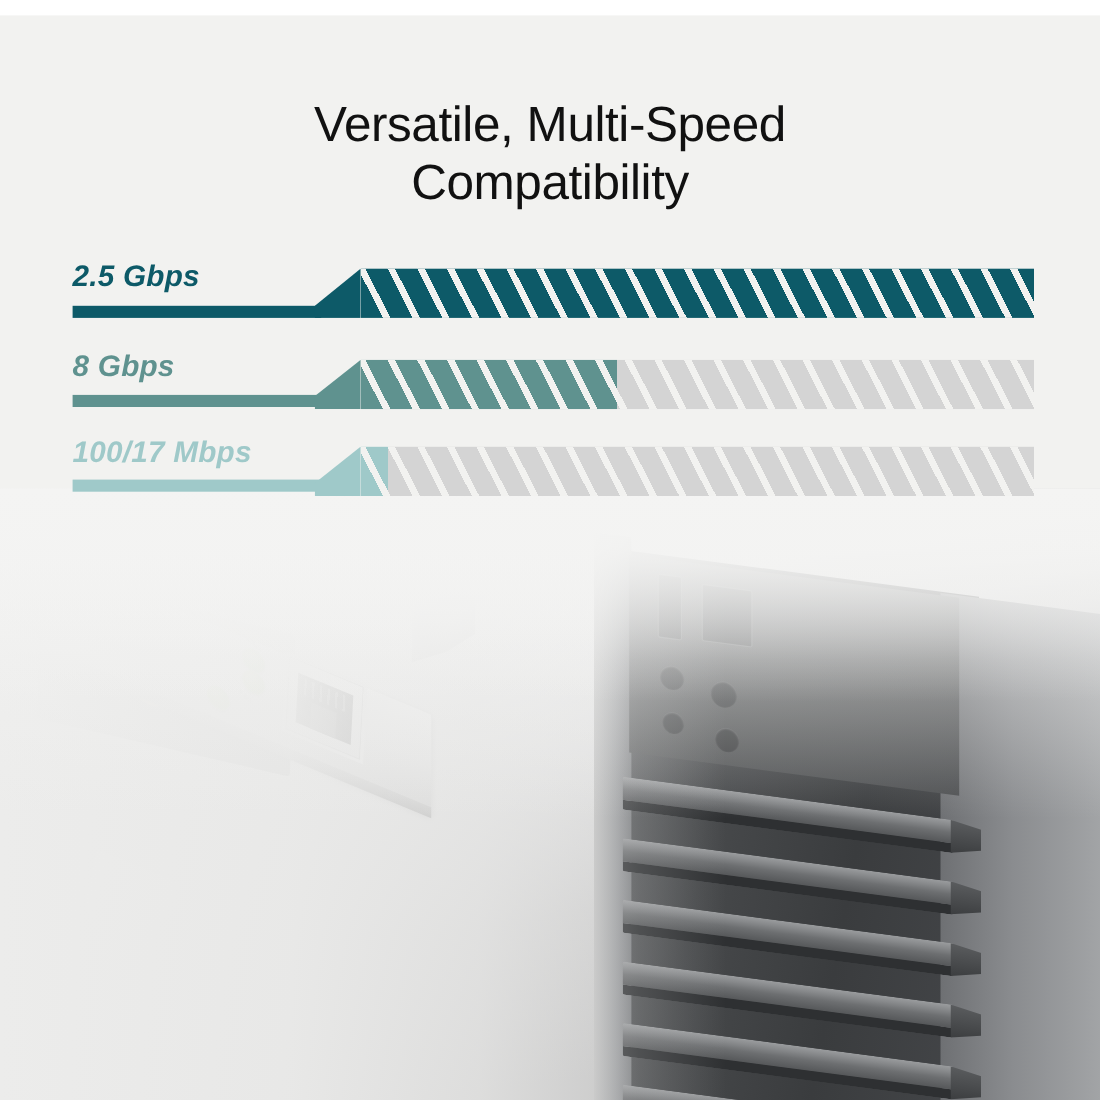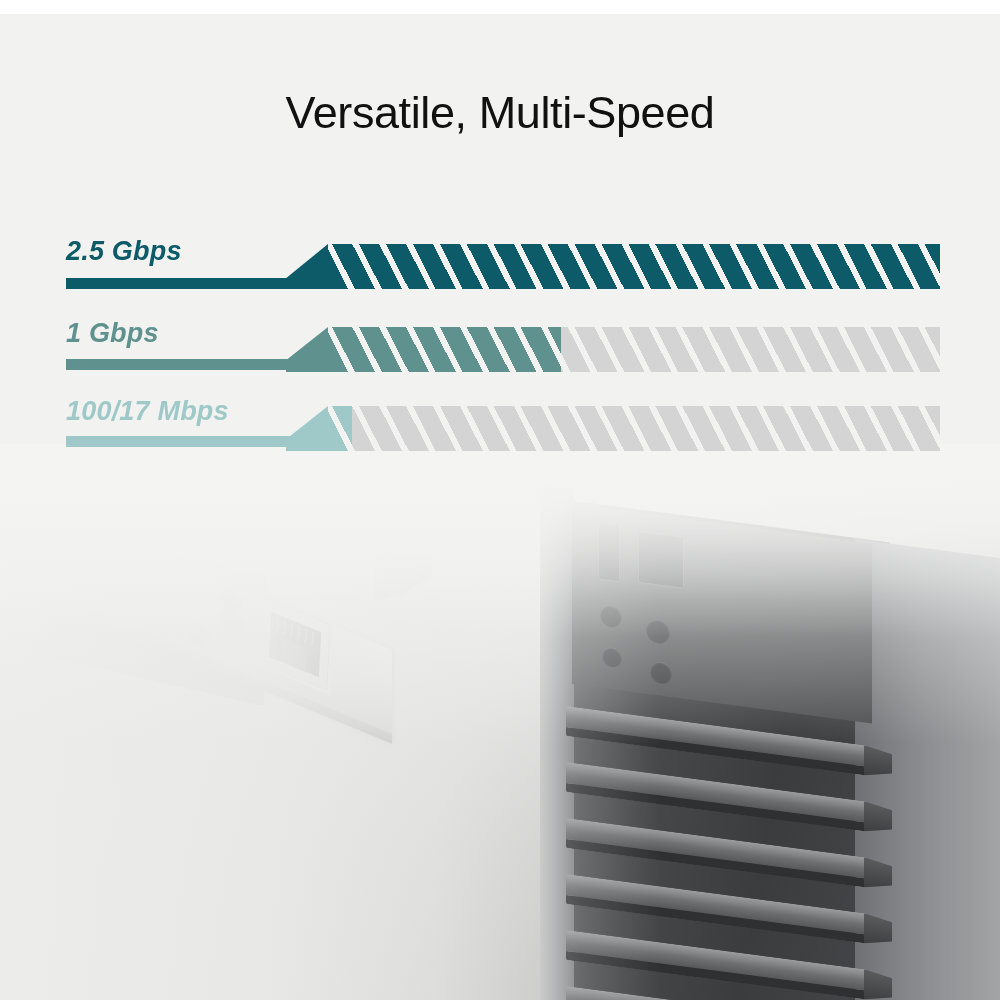--- a/index.html
+++ b/index.html
@@ -384,36 +384,37 @@
       </div>
     </div>
 
     <div class="photo-fade-left"></div>
     <div class="photo-fade-top"></div>
     <div class="bg-wash2"></div>
   </div>
 
   <div class="headline">
     <div>Versatile, Multi-Speed</div>
+    <div>Compatibility</div>
   </div>
 
   <div class="bars">
 
     <div class="bar-row r0">
       <div class="bar-label" style="color: rgb(13, 90, 104);">2.5 Gbps</div>
       <div class="bar-underline" style="background: rgb(13, 90, 104);"></div>
       <div class="bar-ramp" style="background: rgb(13, 90, 104);"></div>
       <div class="stripe-block" style="left: 328px; width: 612px;">
         <div class="stripe-fill" style="background: linear-gradient(90deg, rgb(13, 90, 104) 0px, rgb(13, 90, 104) 100%, rgb(212, 212, 212) 100%, rgb(212, 212, 212) 100%);"></div>
         <div class="stripe-mask-gap"></div>
       </div>
     </div>
 
     <div class="bar-row r1">
-      <div class="bar-label" style="color: rgb(95, 146, 143);">1 Gbps</div>
+      <div class="bar-label" style="color: rgb(95, 146, 143);">8 Gbps</div>
       <div class="bar-underline" style="background: rgb(95, 146, 143);"></div>
       <div class="bar-ramp" style="background: rgb(95, 146, 143);"></div>
       <div class="stripe-block" style="left: 328px; width: 612px;">
         <div class="stripe-fill" style="background: linear-gradient(90deg, rgb(95, 146, 143) 0px, rgb(95, 146, 143) 38%, rgb(212, 212, 212) 38%, rgb(212, 212, 212) 100%);"></div>
         <div class="stripe-mask-gap"></div>
       </div>
     </div>
 
     <div class="bar-row r2">
       <div class="bar-label" style="color: rgb(159, 201, 201);">100/17 Mbps</div>

